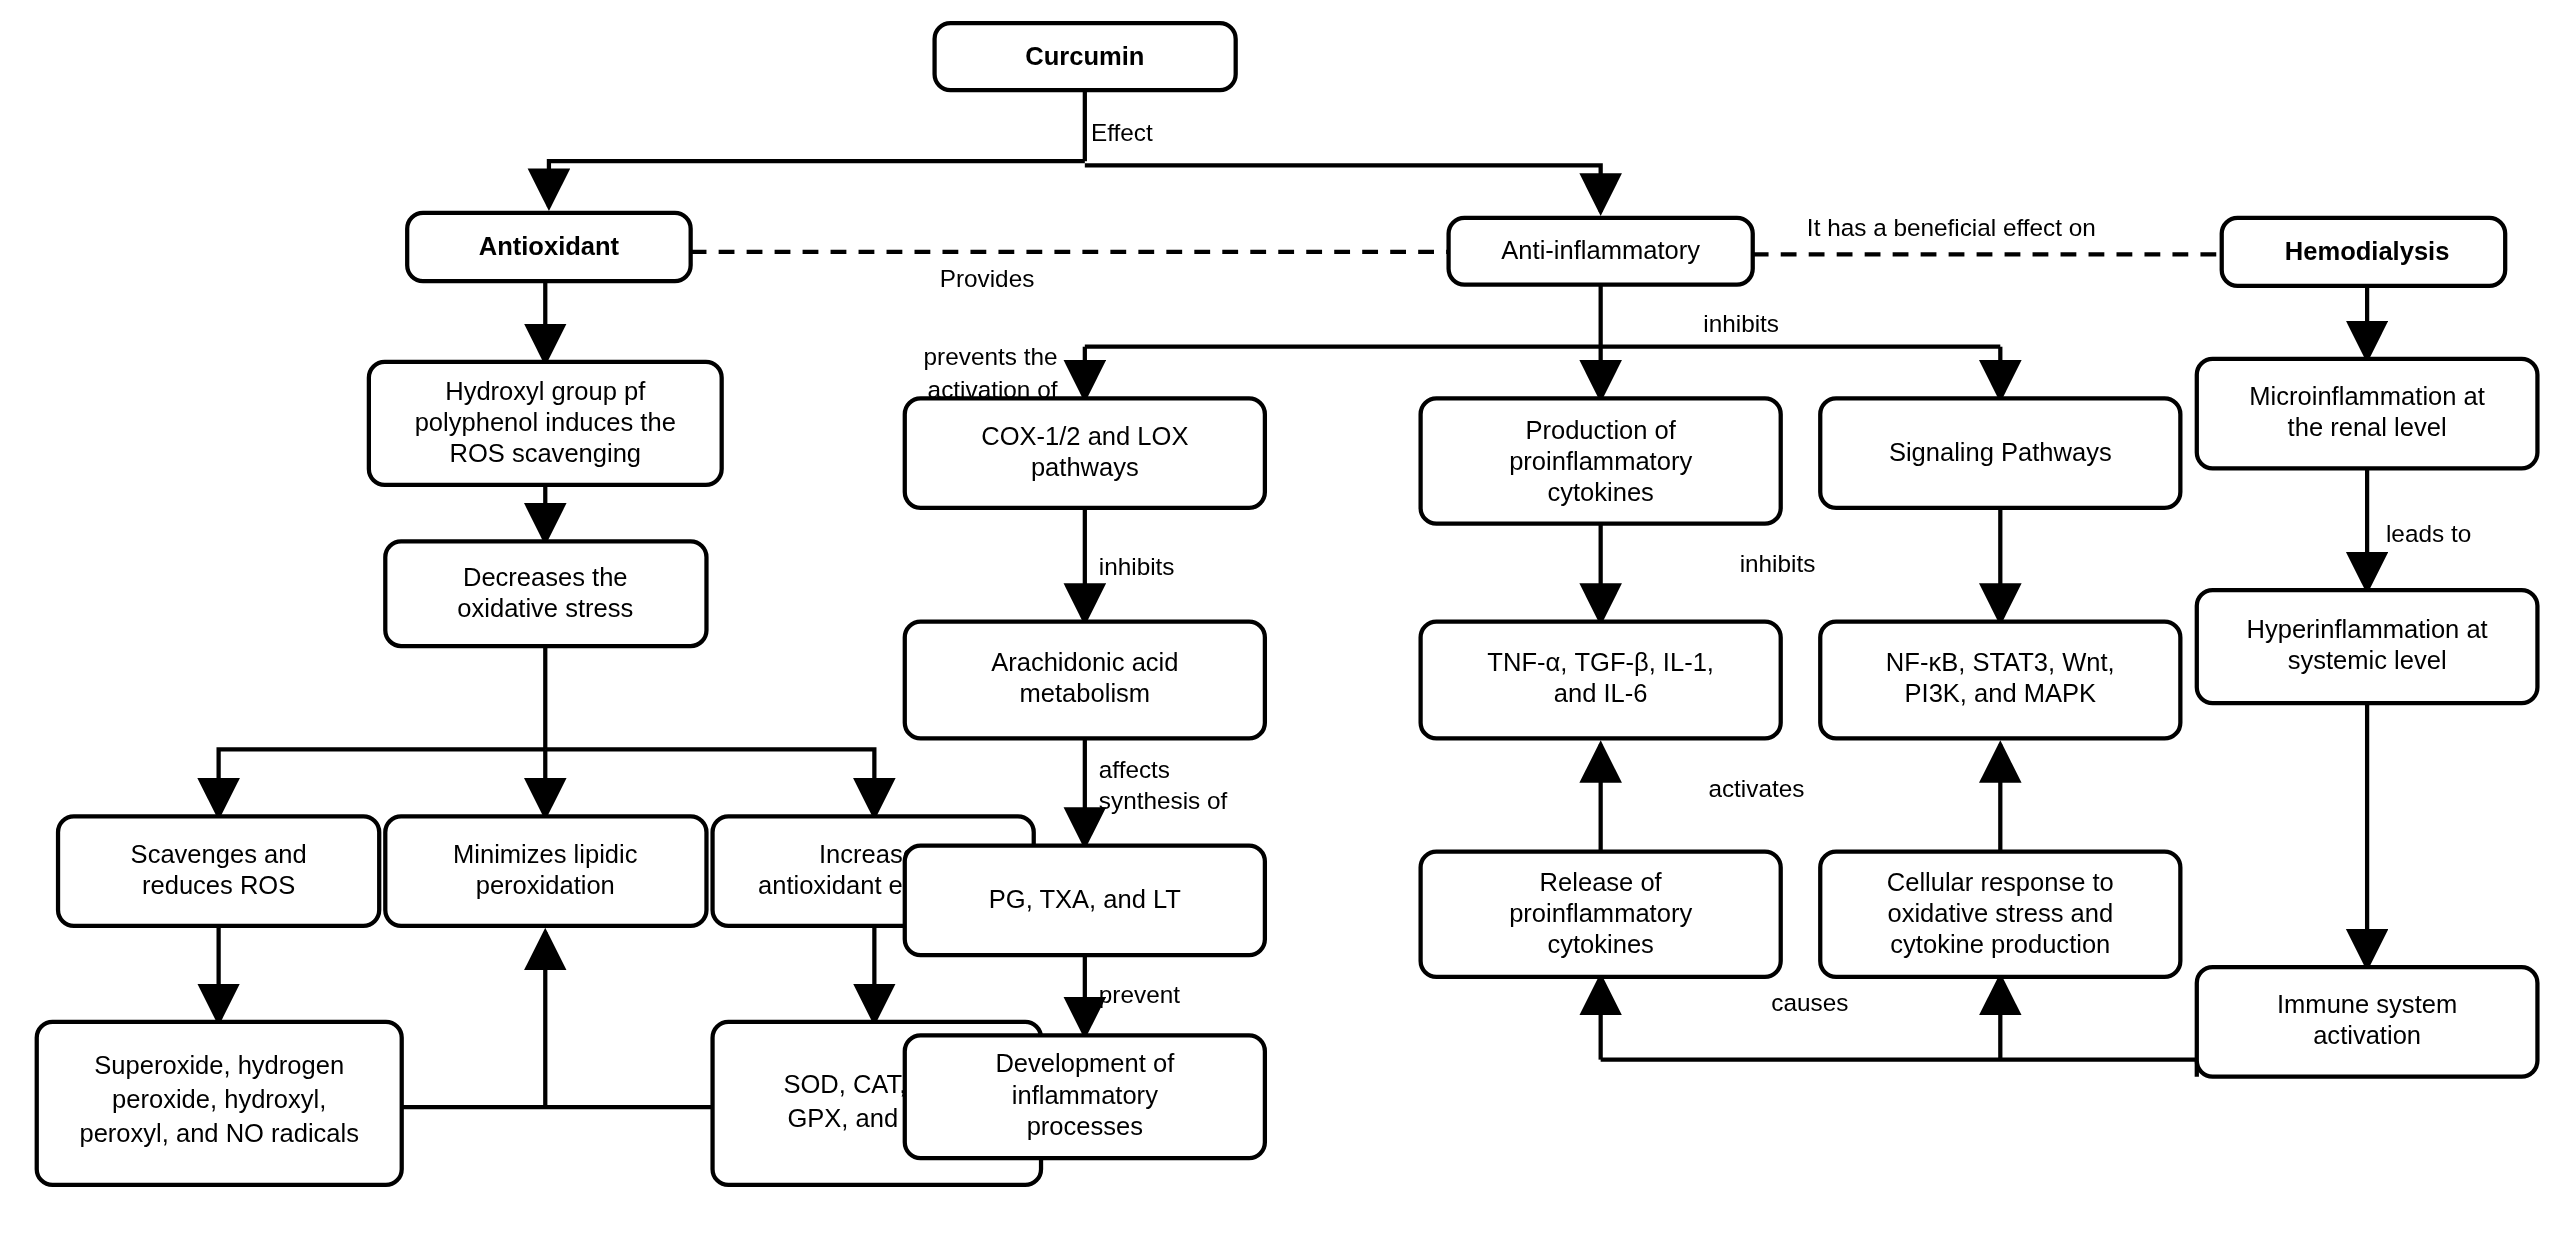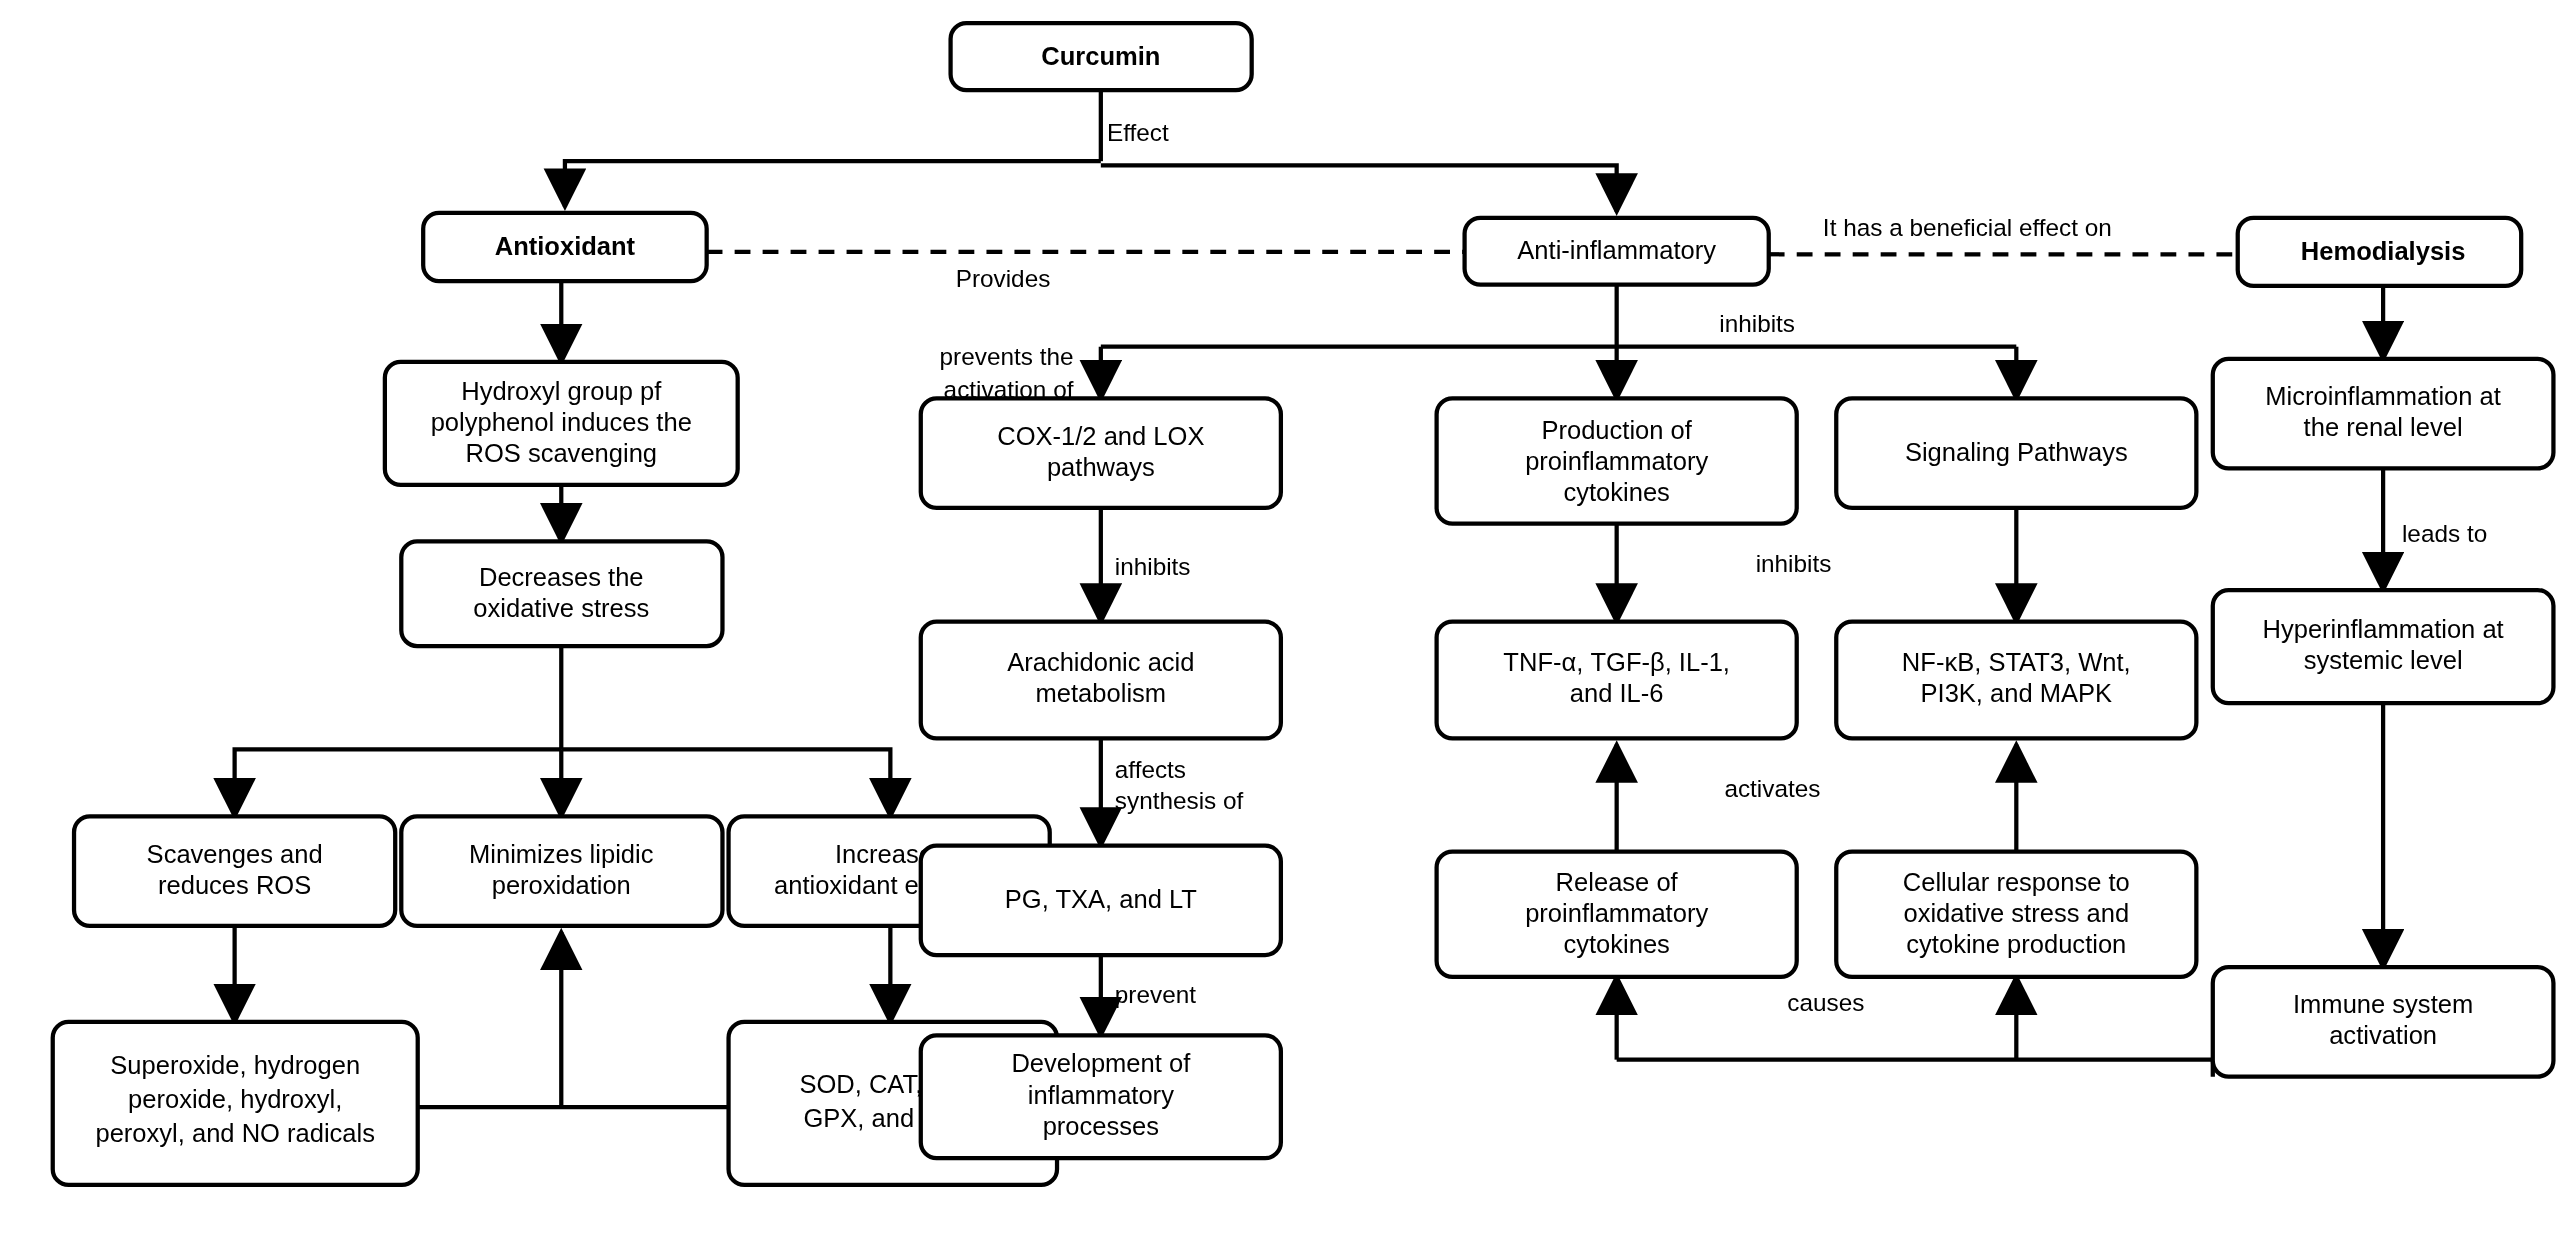--- a/index.html
+++ b/index.html
@@ -1,17 +1,17 @@
 <!DOCTYPE html>
 <html style="font-size:9.7px"><head>
 <meta charset="utf-8">
 <style>
   html,body{margin:0;padding:0;background:#ffffff;}
   #root{position:relative;width:2045px;height:1247px;background:#ffffff;
-        font-family:"Liberation Sans","DejaVu Sans",sans-serif;margin-left:16px;}
+        font-family:"Liberation Sans","DejaVu Sans",sans-serif;}
   svg{position:absolute;left:0;top:0;width:2576px;height:1247px;}
   .node-label{font-size:42px;fill:#000000;text-anchor:middle;dominant-baseline:middle;}
   .node-label.bold{font-weight:bold;}
   .edge-label{font-size:40px;fill:#000000;dominant-baseline:middle;}
   .edge-label.mid{text-anchor:middle;}
   .edge-label.start{text-anchor:start;}
   .edge-label.end{text-anchor:end;}
   rect.node{fill:#ffffff;stroke:#000000;stroke-width:7;}
   path.link,line.link{stroke:#000000;stroke-width:7;fill:none;}
   path.link.dash,line.link.dash{stroke-dasharray:26 20;}

